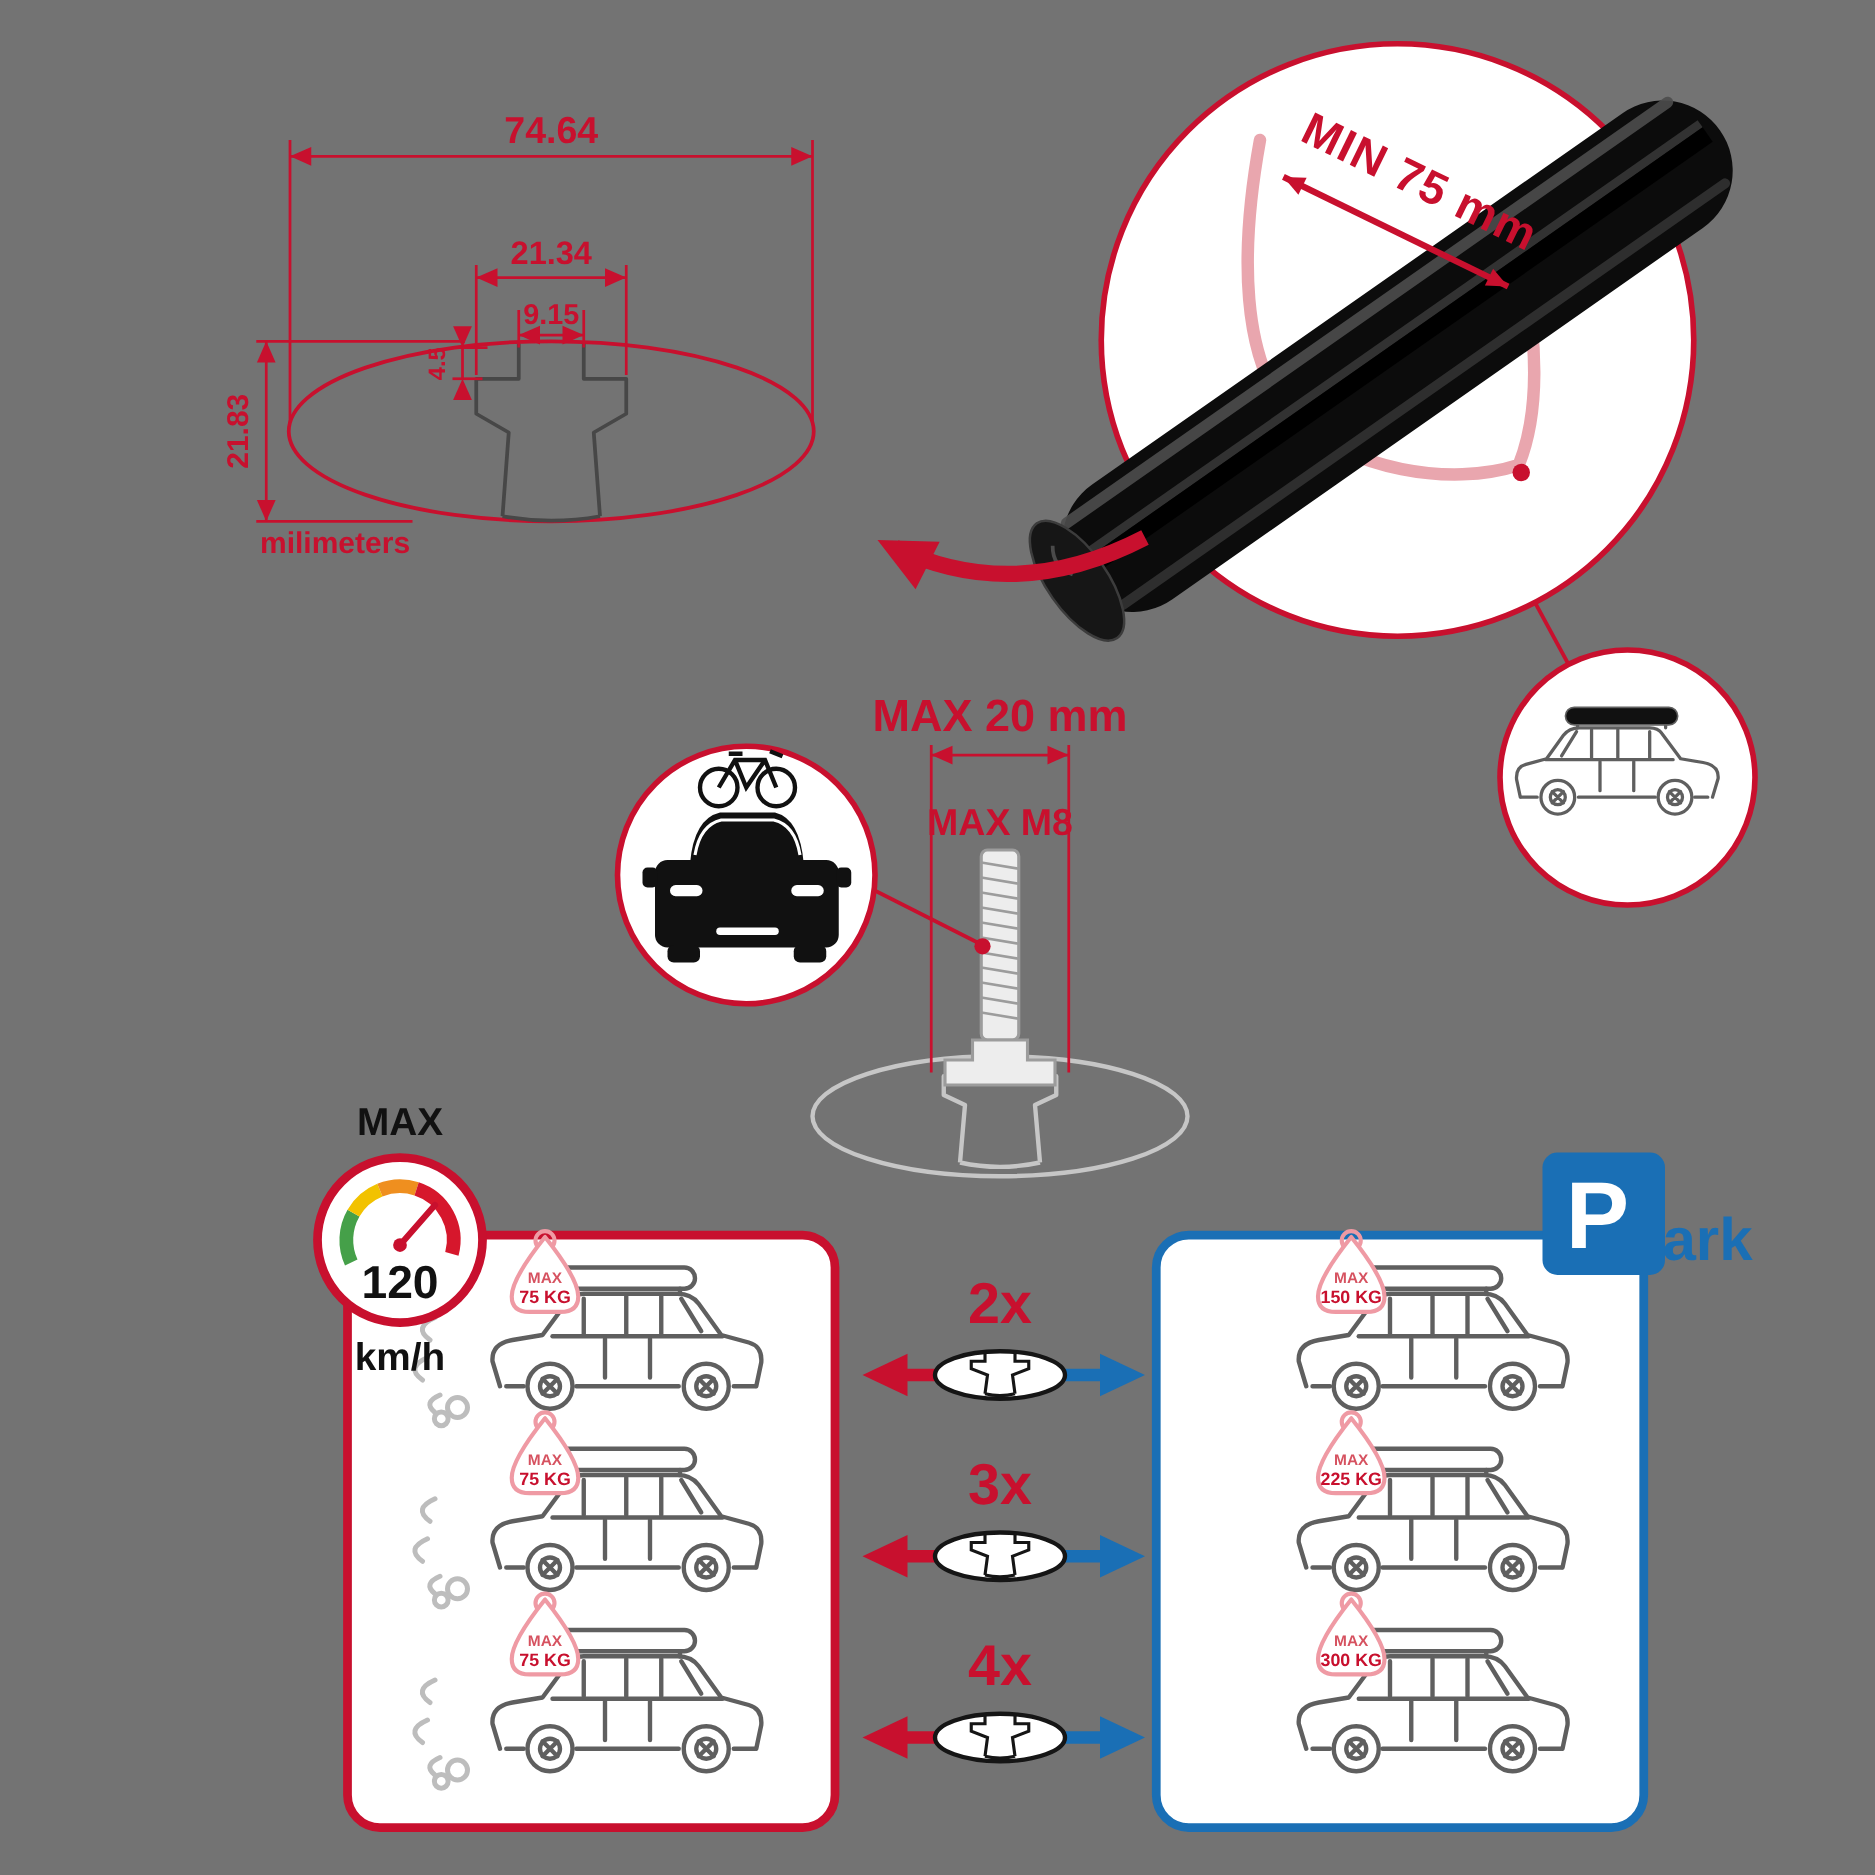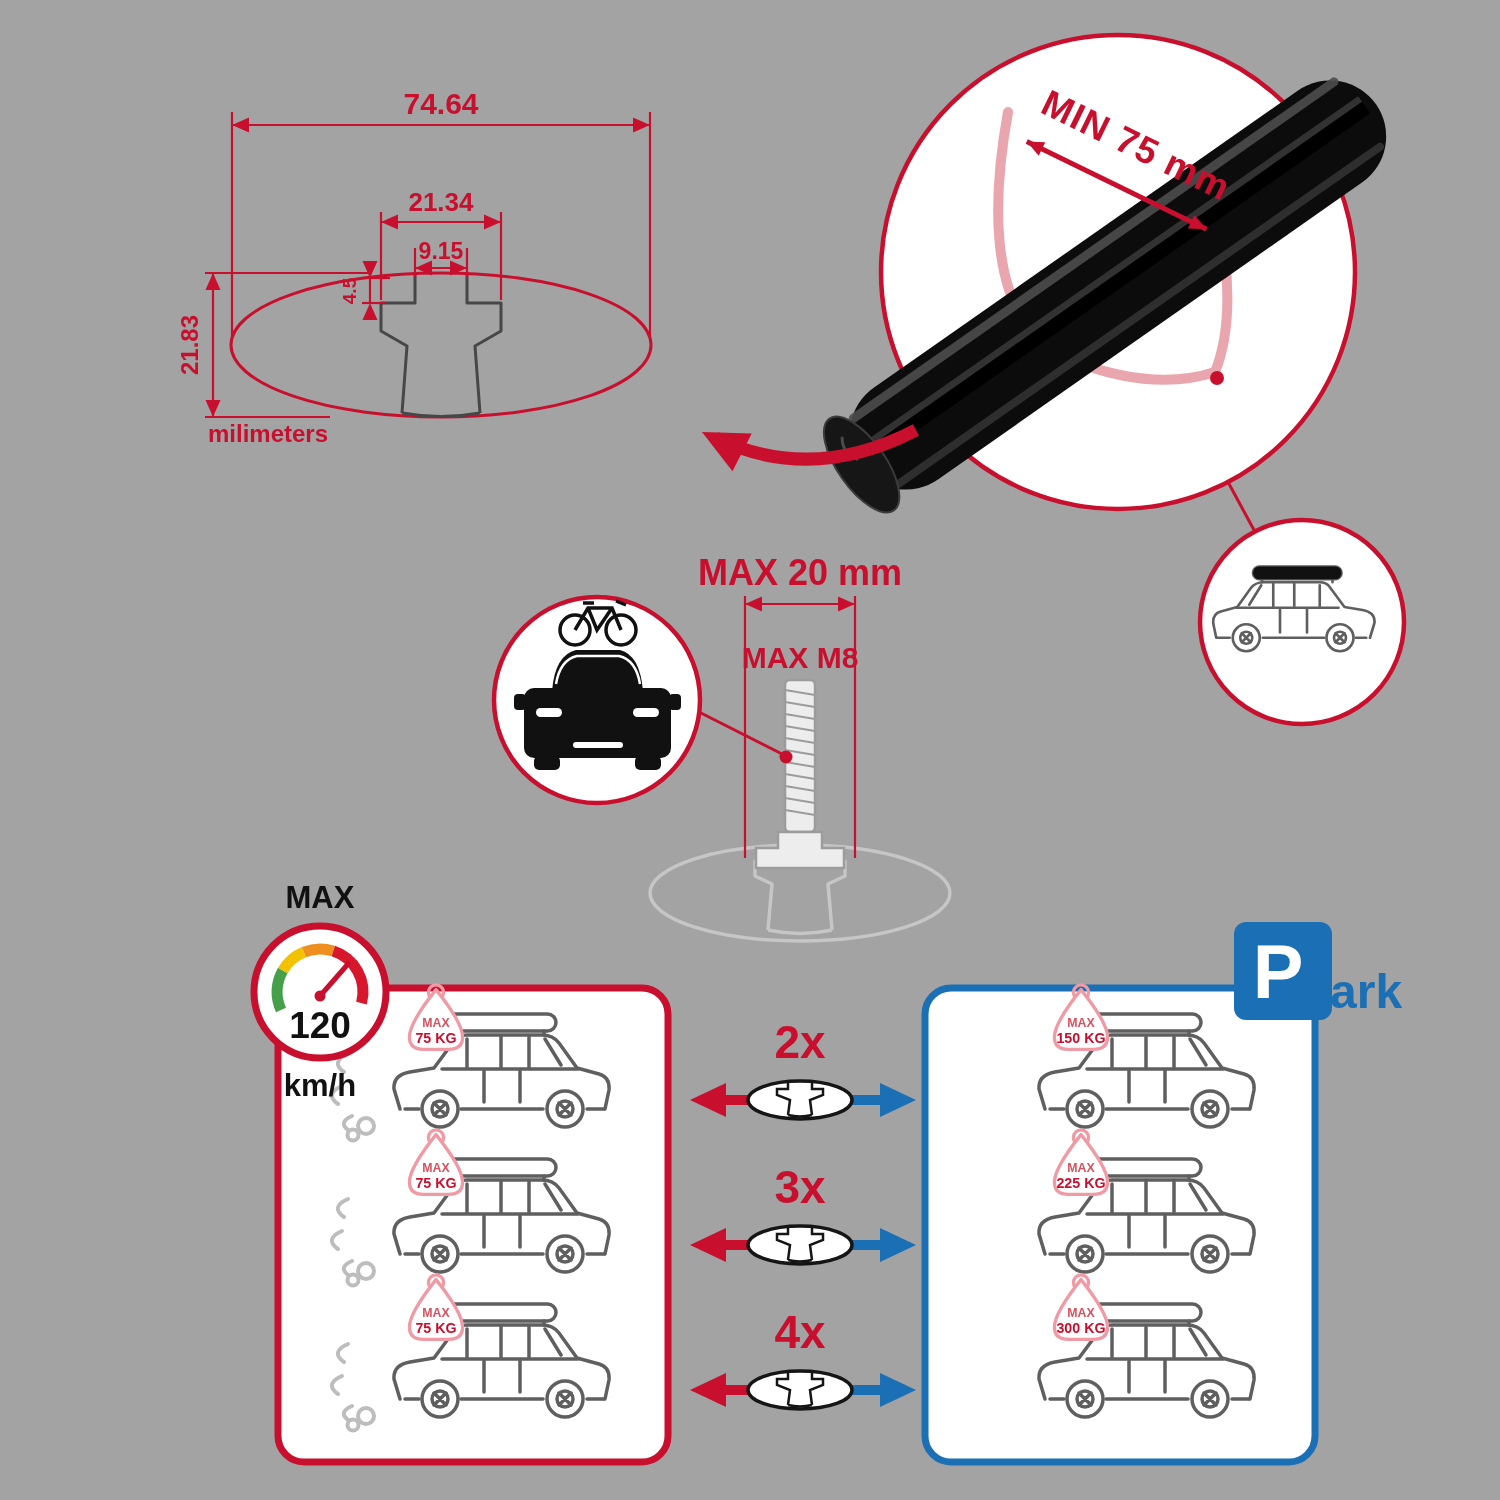--- a/index.html
+++ b/index.html
@@ -1,17 +1,17 @@
 <!DOCTYPE html>
 <html><head>
 <meta charset="utf-8">
 <style>
   * { margin:0; padding:0; box-sizing:border-box; }
   html,body { width:1500px; height:1500px; background:#fff; font-family:"Liberation Sans",sans-serif; }
-  .canvas { position:relative; width:1500px; height:1500px; background:#a3a3a3; overflow:hidden; }
+  .canvas { position:relative; width:1500px; height:1500px; background:#737373; overflow:hidden; }
   svg { display:block; }
   svg text { font-family:"Liberation Sans",sans-serif; }
 
   .dim      { fill:#c8102e; font-weight:700; }
   .t30 { font-size:30px; } .t26 { font-size:26px; } .t23 { font-size:23px; }
   .t19 { font-size:19px; } .t24 { font-size:24px; }
   .redline    { stroke:#c8102e; stroke-width:2.2; fill:none; }
   .redline-md { stroke:#c8102e; stroke-width:3;   fill:none; }
   .redline-th { stroke:#c8102e; stroke-width:5;   fill:none; }
   .redline-xl { stroke:#c8102e; stroke-width:13;  fill:none; }

